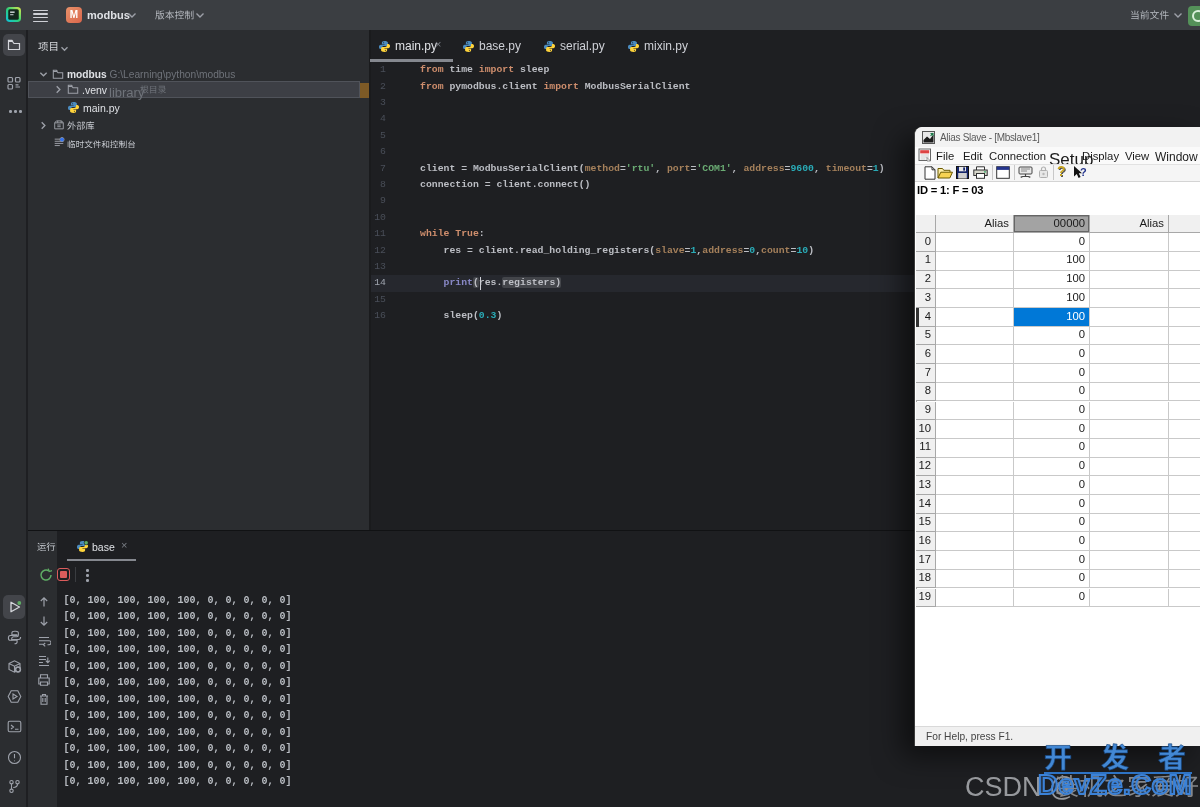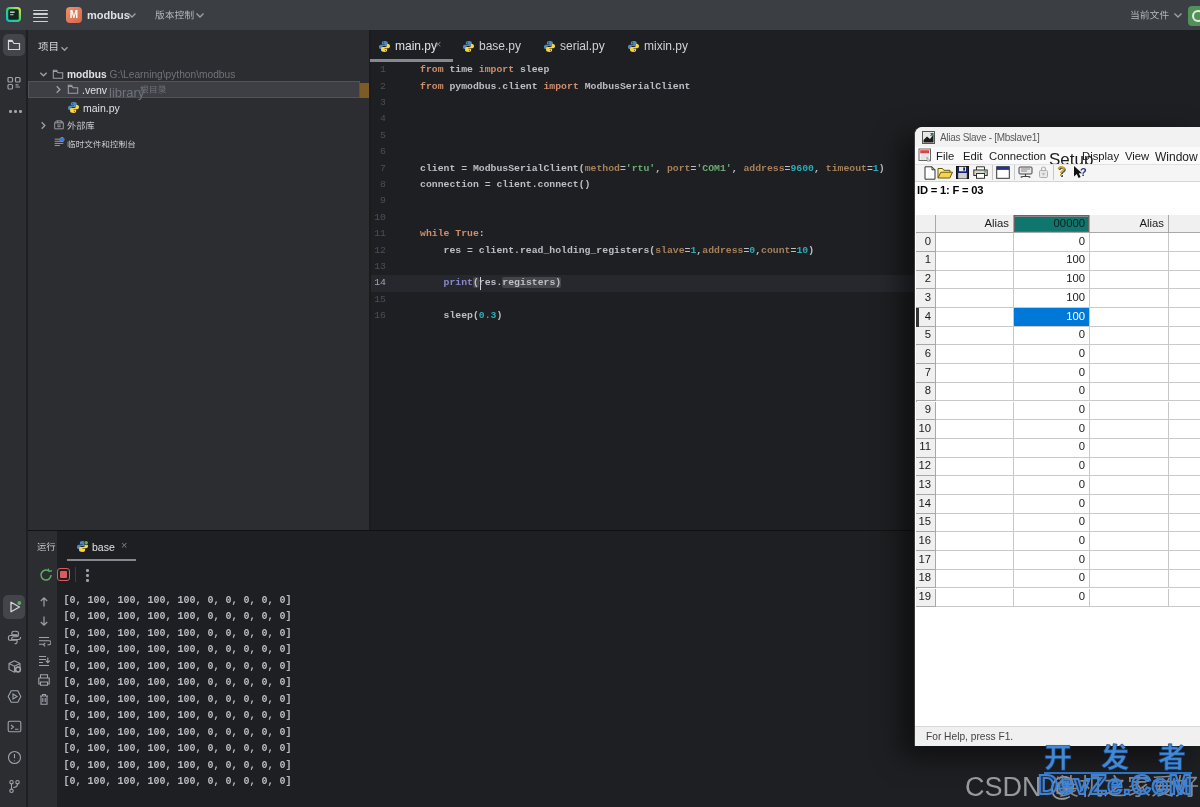--- a/index.html
+++ b/index.html
@@ -340,21 +340,21 @@
     <div class="abs" style="left:142px;top:36px;font-size:14px;font-weight:700;color:#caa61e;text-shadow:1px 1px 0 #555">?</div>
     <svg class="abs" style="left:156px;top:38px" width="16" height="15" viewBox="0 0 16 15">
       <path d="M3 1 L3 11.5 L5.8 9 L7.6 13 L9.6 12 L7.8 8.3 H11 Z" fill="#111"></path>
       <text x="9" y="11" font-size="11" font-weight="bold" fill="#24348c" font-family="Liberation Sans">?</text>
     </svg>
     <div class="abs" style="left:2px;top:57px;font-size:11.2px;letter-spacing:-0.2px;font-weight:700;color:#000">ID = 1: F = 03</div>
     <div class="abs" style="left:1px;top:88px;width:286px;height:1px;background:#a8a8a8"></div>
     <div class="abs" style="left:1px;top:88px;width:1px;height:392px;background:#a8a8a8"></div>
     <div class="abs" style="left:1px;top:88px;width:20px;height:18.2px;background:#f0f0f0;border:1px solid #a8a8a8;border-left:none;border-top:none;font-size:11.3px;color:#1a1a1a;text-align:right;padding:1.5px 4px 0 0"></div>
     <div class="abs" style="left:21px;top:88px;width:78px;height:18.2px;background:#f0f0f0;border:1px solid #a8a8a8;border-left:none;border-top:none;font-size:11.3px;color:#1a1a1a;text-align:right;padding:1.5px 4px 0 0">Alias</div>
-    <div class="abs" style="left:99px;top:88px;width:76px;height:18.2px;background:#0f766e;border:1px solid #a8a8a8;border-left:none;border-top:none;font-size:11.3px;color:#1a1a1a;text-align:right;padding:1.5px 4px 0 0;box-shadow:inset 0 0 0 1px #666,inset 0 2px 0 #888">00000</div>
+    <div class="abs" style="left:99px;top:88px;width:76px;height:18.2px;background:#a3a3a3;border:1px solid #a8a8a8;border-left:none;border-top:none;font-size:11.3px;color:#1a1a1a;text-align:right;padding:1.5px 4px 0 0;box-shadow:inset 0 0 0 1px #666,inset 0 2px 0 #888">00000</div>
     <div class="abs" style="left:175px;top:88px;width:79px;height:18.2px;background:#f0f0f0;border:1px solid #a8a8a8;border-left:none;border-top:none;font-size:11.3px;color:#1a1a1a;text-align:right;padding:1.5px 4px 0 0">Alias</div>
     <div class="abs" style="left:254px;top:88px;width:33px;height:18.2px;background:#f0f0f0;border:1px solid #a8a8a8;border-left:none;border-top:none;font-size:11.3px;color:#1a1a1a;text-align:right;padding:1.5px 4px 0 0"></div>
     <div class="abs" style="left:1px;top:106.2px;width:20px;height:18.7px;background:#f0f0f0;border:1px solid #a8a8a8;border-left:none;border-top:none;font-size:11.3px;color:#1a1a1a;text-align:right;padding:1.5px 4px 0 0">0</div>
     <div class="abs" style="left:21px;top:106.2px;width:78px;height:18.7px;background:#fff;border-right:1px solid #c9c9c9;border-bottom:1px solid #c9c9c9;font-size:11.3px;color:#1a1a1a;text-align:right;padding:1.5px 4px 0 0"></div>
     <div class="abs" style="left:99px;top:106.2px;width:76px;height:18.7px;background:#fff;border-right:1px solid #c9c9c9;border-bottom:1px solid #c9c9c9;font-size:11.3px;color:#1a1a1a;text-align:right;padding:1.5px 4px 0 0">0</div>
     <div class="abs" style="left:175px;top:106.2px;width:79px;height:18.7px;background:#fff;border-right:1px solid #c9c9c9;border-bottom:1px solid #c9c9c9;font-size:11.3px;color:#1a1a1a;text-align:right;padding:1.5px 4px 0 0"></div>
     <div class="abs" style="left:254px;top:106.2px;width:33px;height:18.7px;background:#fff;border-right:1px solid #c9c9c9;border-bottom:1px solid #c9c9c9;font-size:11.3px;color:#1a1a1a;text-align:right;padding:1.5px 4px 0 0"></div>
     <div class="abs" style="left:1px;top:124.9px;width:20px;height:18.7px;background:#f0f0f0;border:1px solid #a8a8a8;border-left:none;border-top:none;font-size:11.3px;color:#1a1a1a;text-align:right;padding:1.5px 4px 0 0">1</div>
     <div class="abs" style="left:21px;top:124.9px;width:78px;height:18.7px;background:#fff;border-right:1px solid #c9c9c9;border-bottom:1px solid #c9c9c9;font-size:11.3px;color:#1a1a1a;text-align:right;padding:1.5px 4px 0 0"></div>
     <div class="abs" style="left:99px;top:124.9px;width:76px;height:18.7px;background:#fff;border-right:1px solid #c9c9c9;border-bottom:1px solid #c9c9c9;font-size:11.3px;color:#1a1a1a;text-align:right;padding:1.5px 4px 0 0">100</div>

